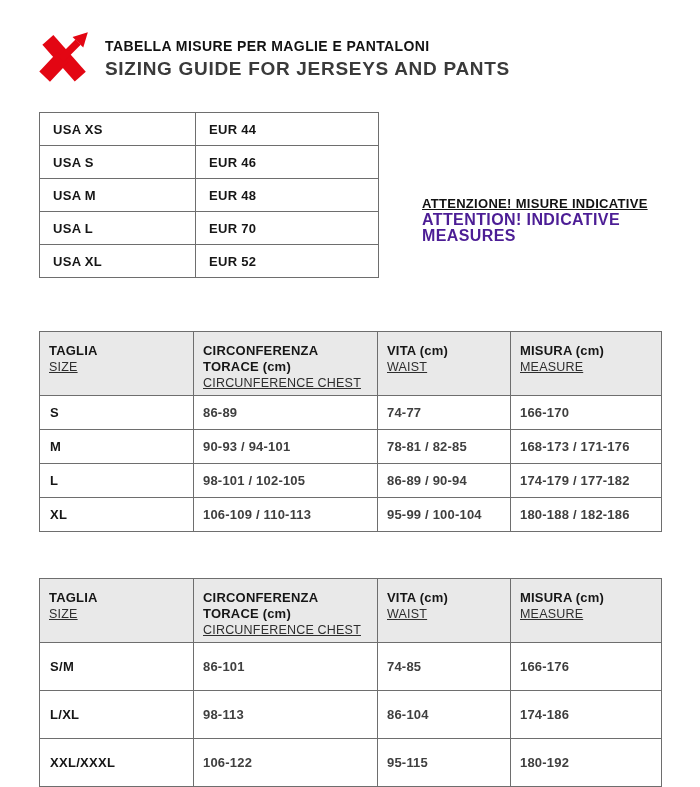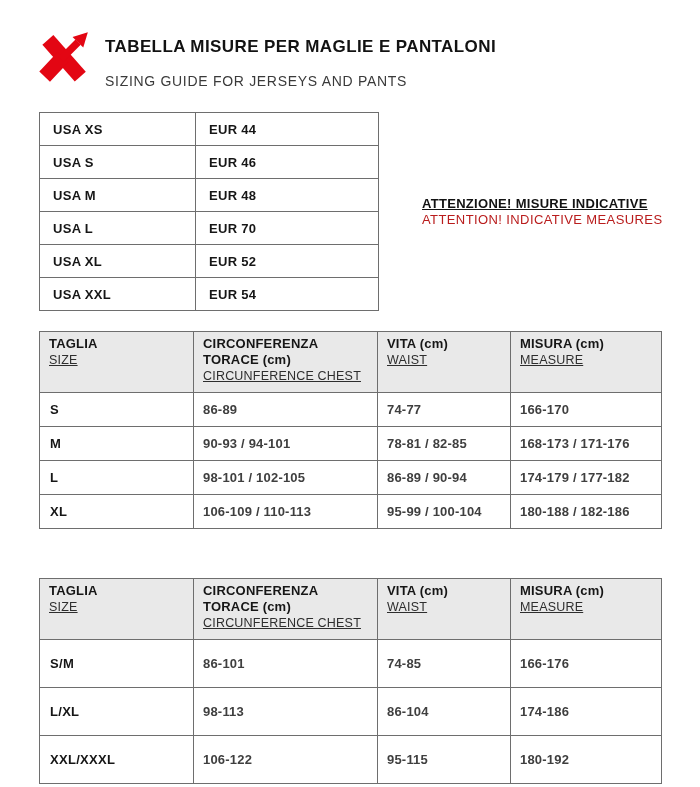--- a/index.html
+++ b/index.html
@@ -8,58 +8,58 @@
     width:700px; height:787px; position:relative;
     font-family:"Liberation Sans", sans-serif;
     color:#161616;
     overflow:hidden;
   }
 
   
   .brand-logo { position:absolute; left:36px; top:28px; width:54px; height:54px; }
   .header-text { position:absolute; left:105px; top:36px; }
   .title {
-    font-size:17px; font-weight:700; letter-spacing:0.4px; color:#121212;
+    font-size:14px; font-weight:700; letter-spacing:0.4px; color:#121212;
     line-height:21px; white-space:nowrap;
   }
   .subtitle {
-    font-size:14px; font-weight:400; letter-spacing:0.7px; color:#3a3a3a;
-    line-height:21px; margin-top:14px; white-space:nowrap;
+    font-size:19px; font-weight:700; letter-spacing:0.7px; color:#3a3a3a;
+    line-height:21px; margin-top:1px; white-space:nowrap;
   }
 
   
   table { border-collapse:collapse; table-layout:fixed; }
   td, th { border:1px solid #6e6e6e; overflow:hidden; }
 
   
   .conv-table { position:absolute; left:39px; top:112px; width:339px; }
   .conv-table td {
     height:33px; font-size:13px; font-weight:700; color:#161616;
     padding:0 0 0 13px; vertical-align:middle; letter-spacing:0.3px;
   }
   .conv-table col.c1 { width:156px; }
   .conv-table col.c2 { width:183px; }
 
   
   .notice { position:absolute; left:422px; top:196px; }
   .notice-line1 { font-size:13px; font-weight:700; color:#121212; letter-spacing:0.3px; line-height:16px;text-decoration:underline; }
-  .notice-line2 { font-size:13px; font-weight:400; color:#b91c1c; letter-spacing:0.4px; line-height:16px; }
+  .notice-line2 { font-size:16px; font-weight:700; color:#4c1d95; letter-spacing:0.4px; line-height:16px; }
 
   
   .measure-table { position:absolute; left:39px; width:622px; }
   .measure-table.jersey   { top:331px; }
   .measure-table.combined { top:578px; }
   .measure-table col.m1 { width:154px; }
   .measure-table col.m2 { width:184px; }
   .measure-table col.m3 { width:133px; }
   .measure-table col.m4 { width:151px; }
 
   .measure-table th {
     background:#e9e9e9; text-align:left; vertical-align:top;
-    height:61px; padding:4px 6px 4px 9px;
+    height:61px; padding:11px 6px 4px 9px;
     font-weight:400;
   }
   .measure-table th .hdr-bold {
     display:block; font-size:13px; font-weight:700; color:#161616;
     letter-spacing:0.2px; line-height:16px; white-space:pre-line;
   }
   .measure-table th .hdr-sub {
     display:block; font-size:12.5px; font-weight:400; color:#2e2e2e;
     letter-spacing:0.2px; line-height:16px;text-decoration:underline;
   }
@@ -106,24 +106,20 @@
       <td>EUR 48</td>
     </tr>
     <tr>
       <td>USA L</td>
       <td>EUR 70</td>
     </tr>
     <tr>
       <td>USA XL</td>
       <td>EUR 52</td>
     </tr>
-    <tr>
-      <td>USA XXL</td>
-      <td>EUR 54</td>
-    </tr>
   </tbody>
 </table>
 
 <div class="notice">
   <div class="notice-line1">ATTENZIONE! MISURE INDICATIVE</div>
   <div class="notice-line2">ATTENTION! INDICATIVE MEASURES</div>
 </div>
 
 <table class="measure-table jersey">
   <colgroup>

